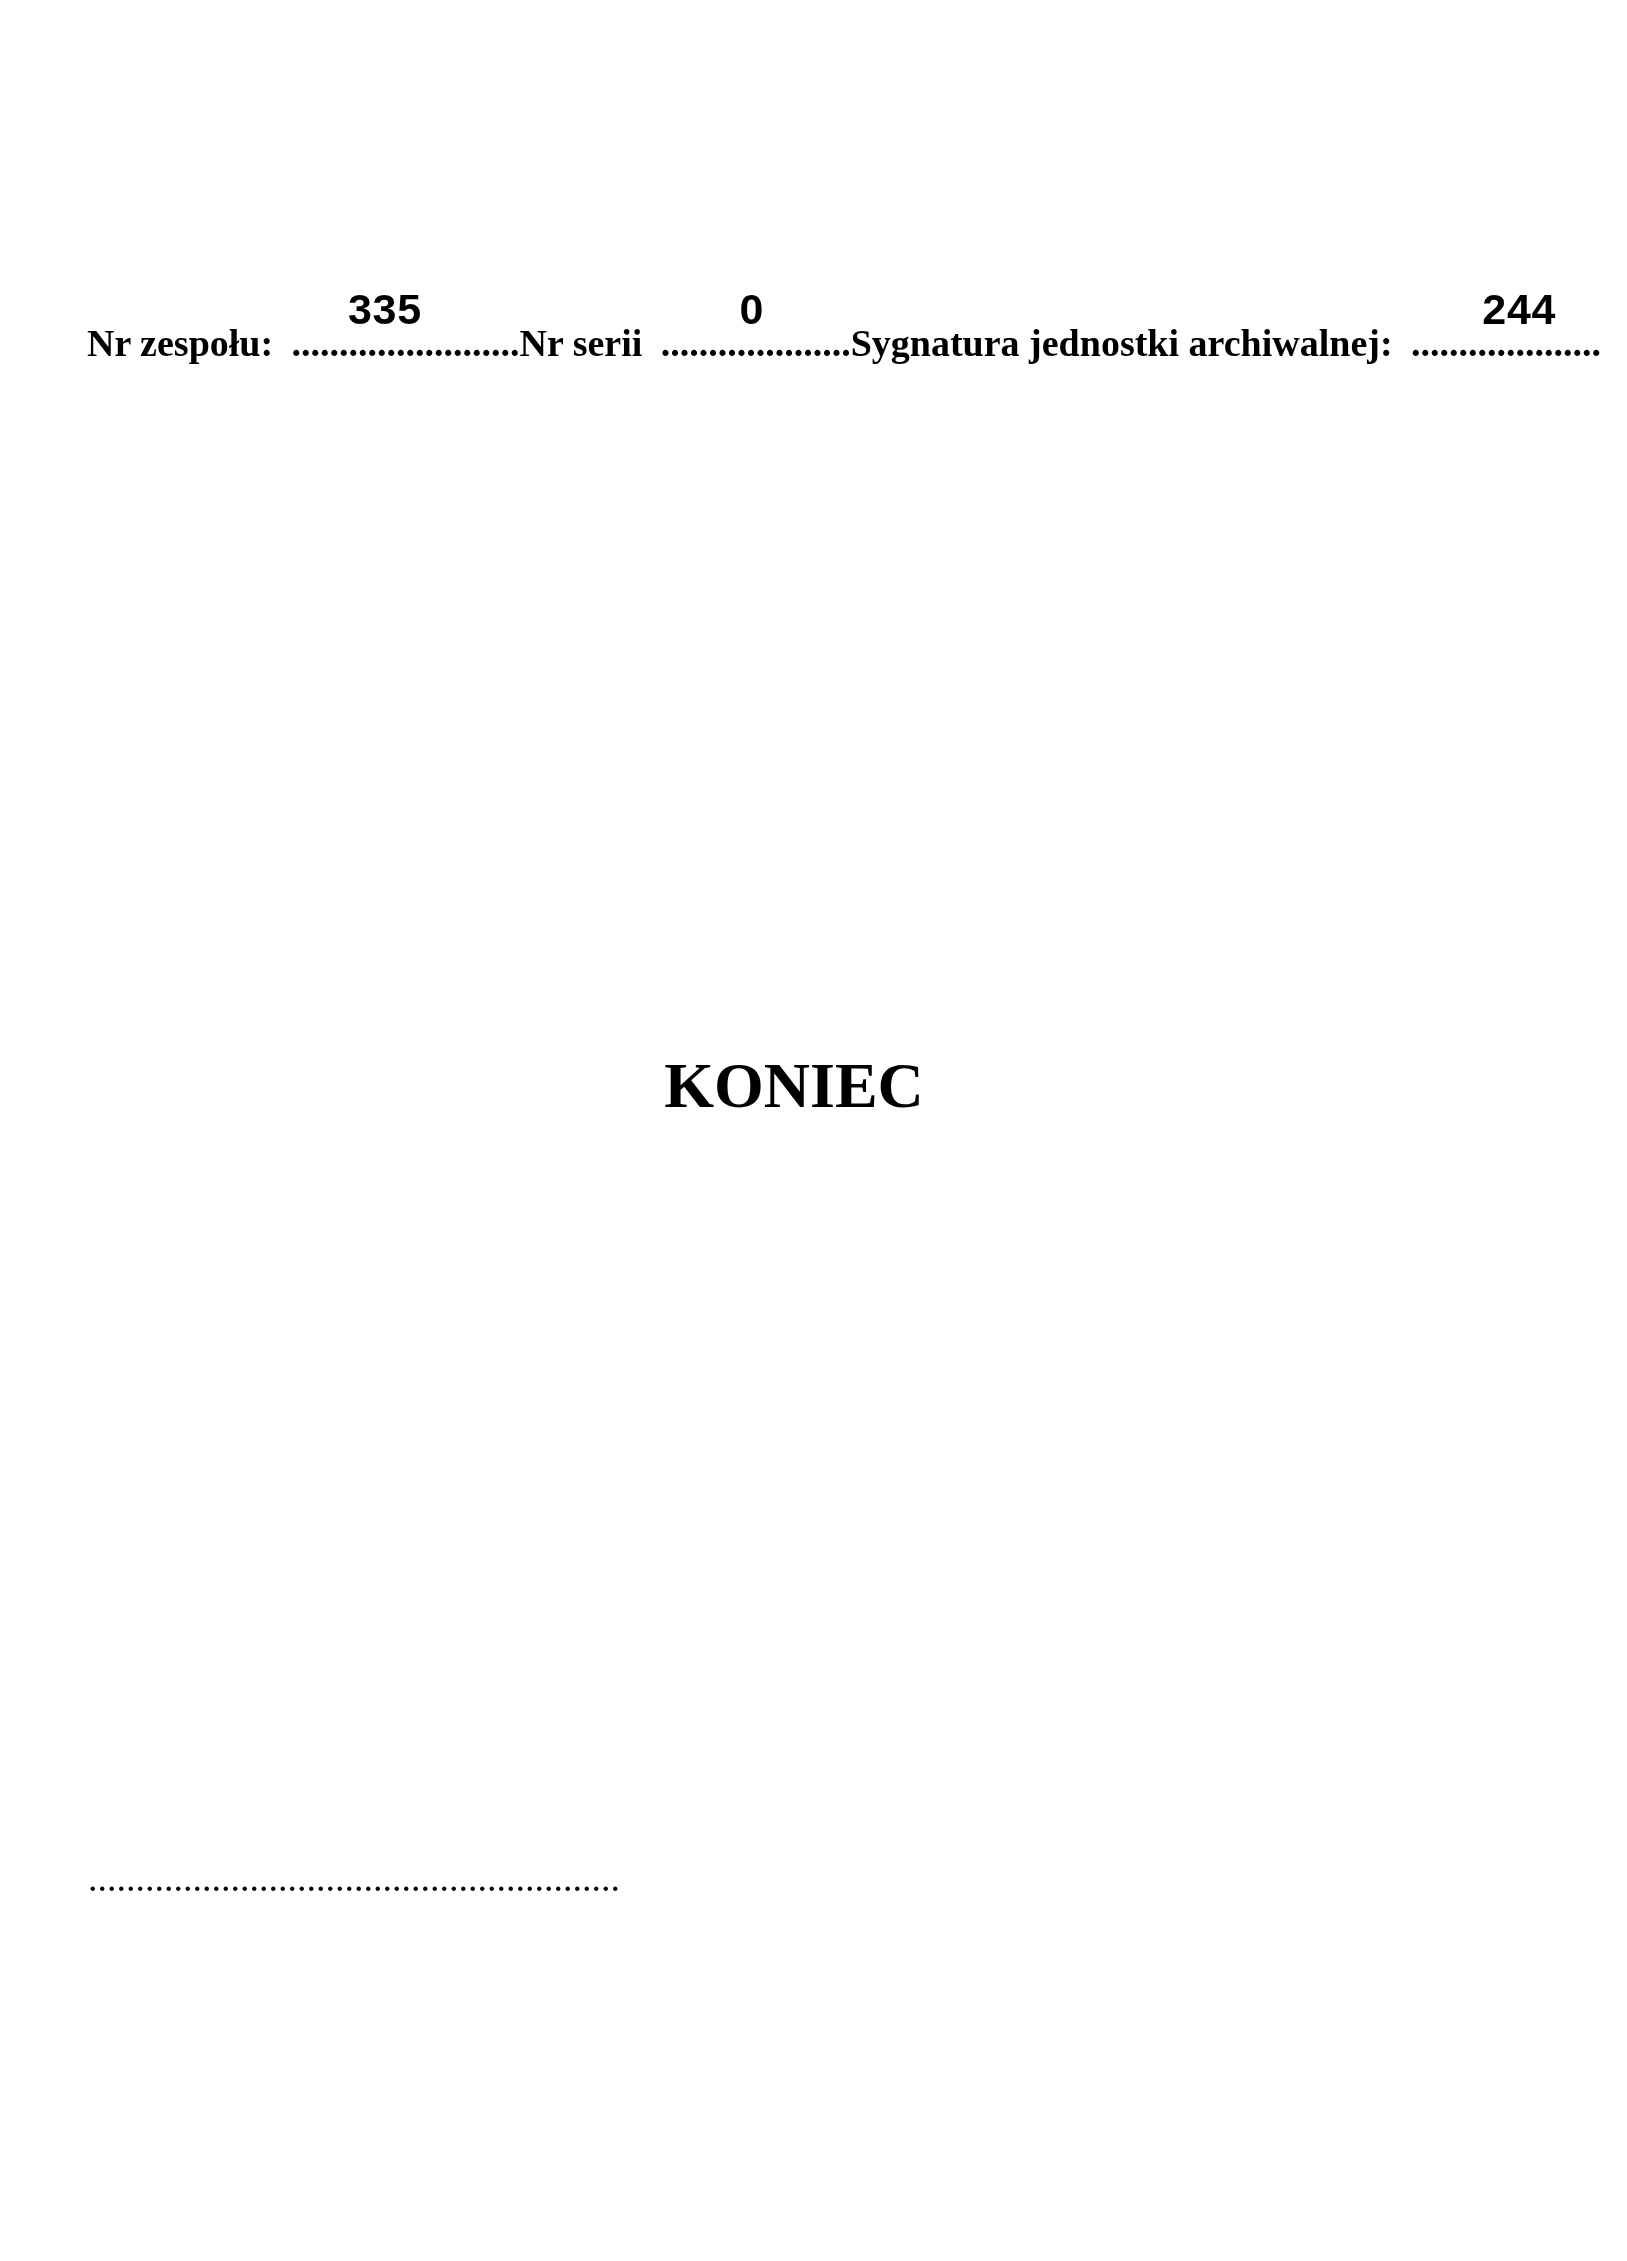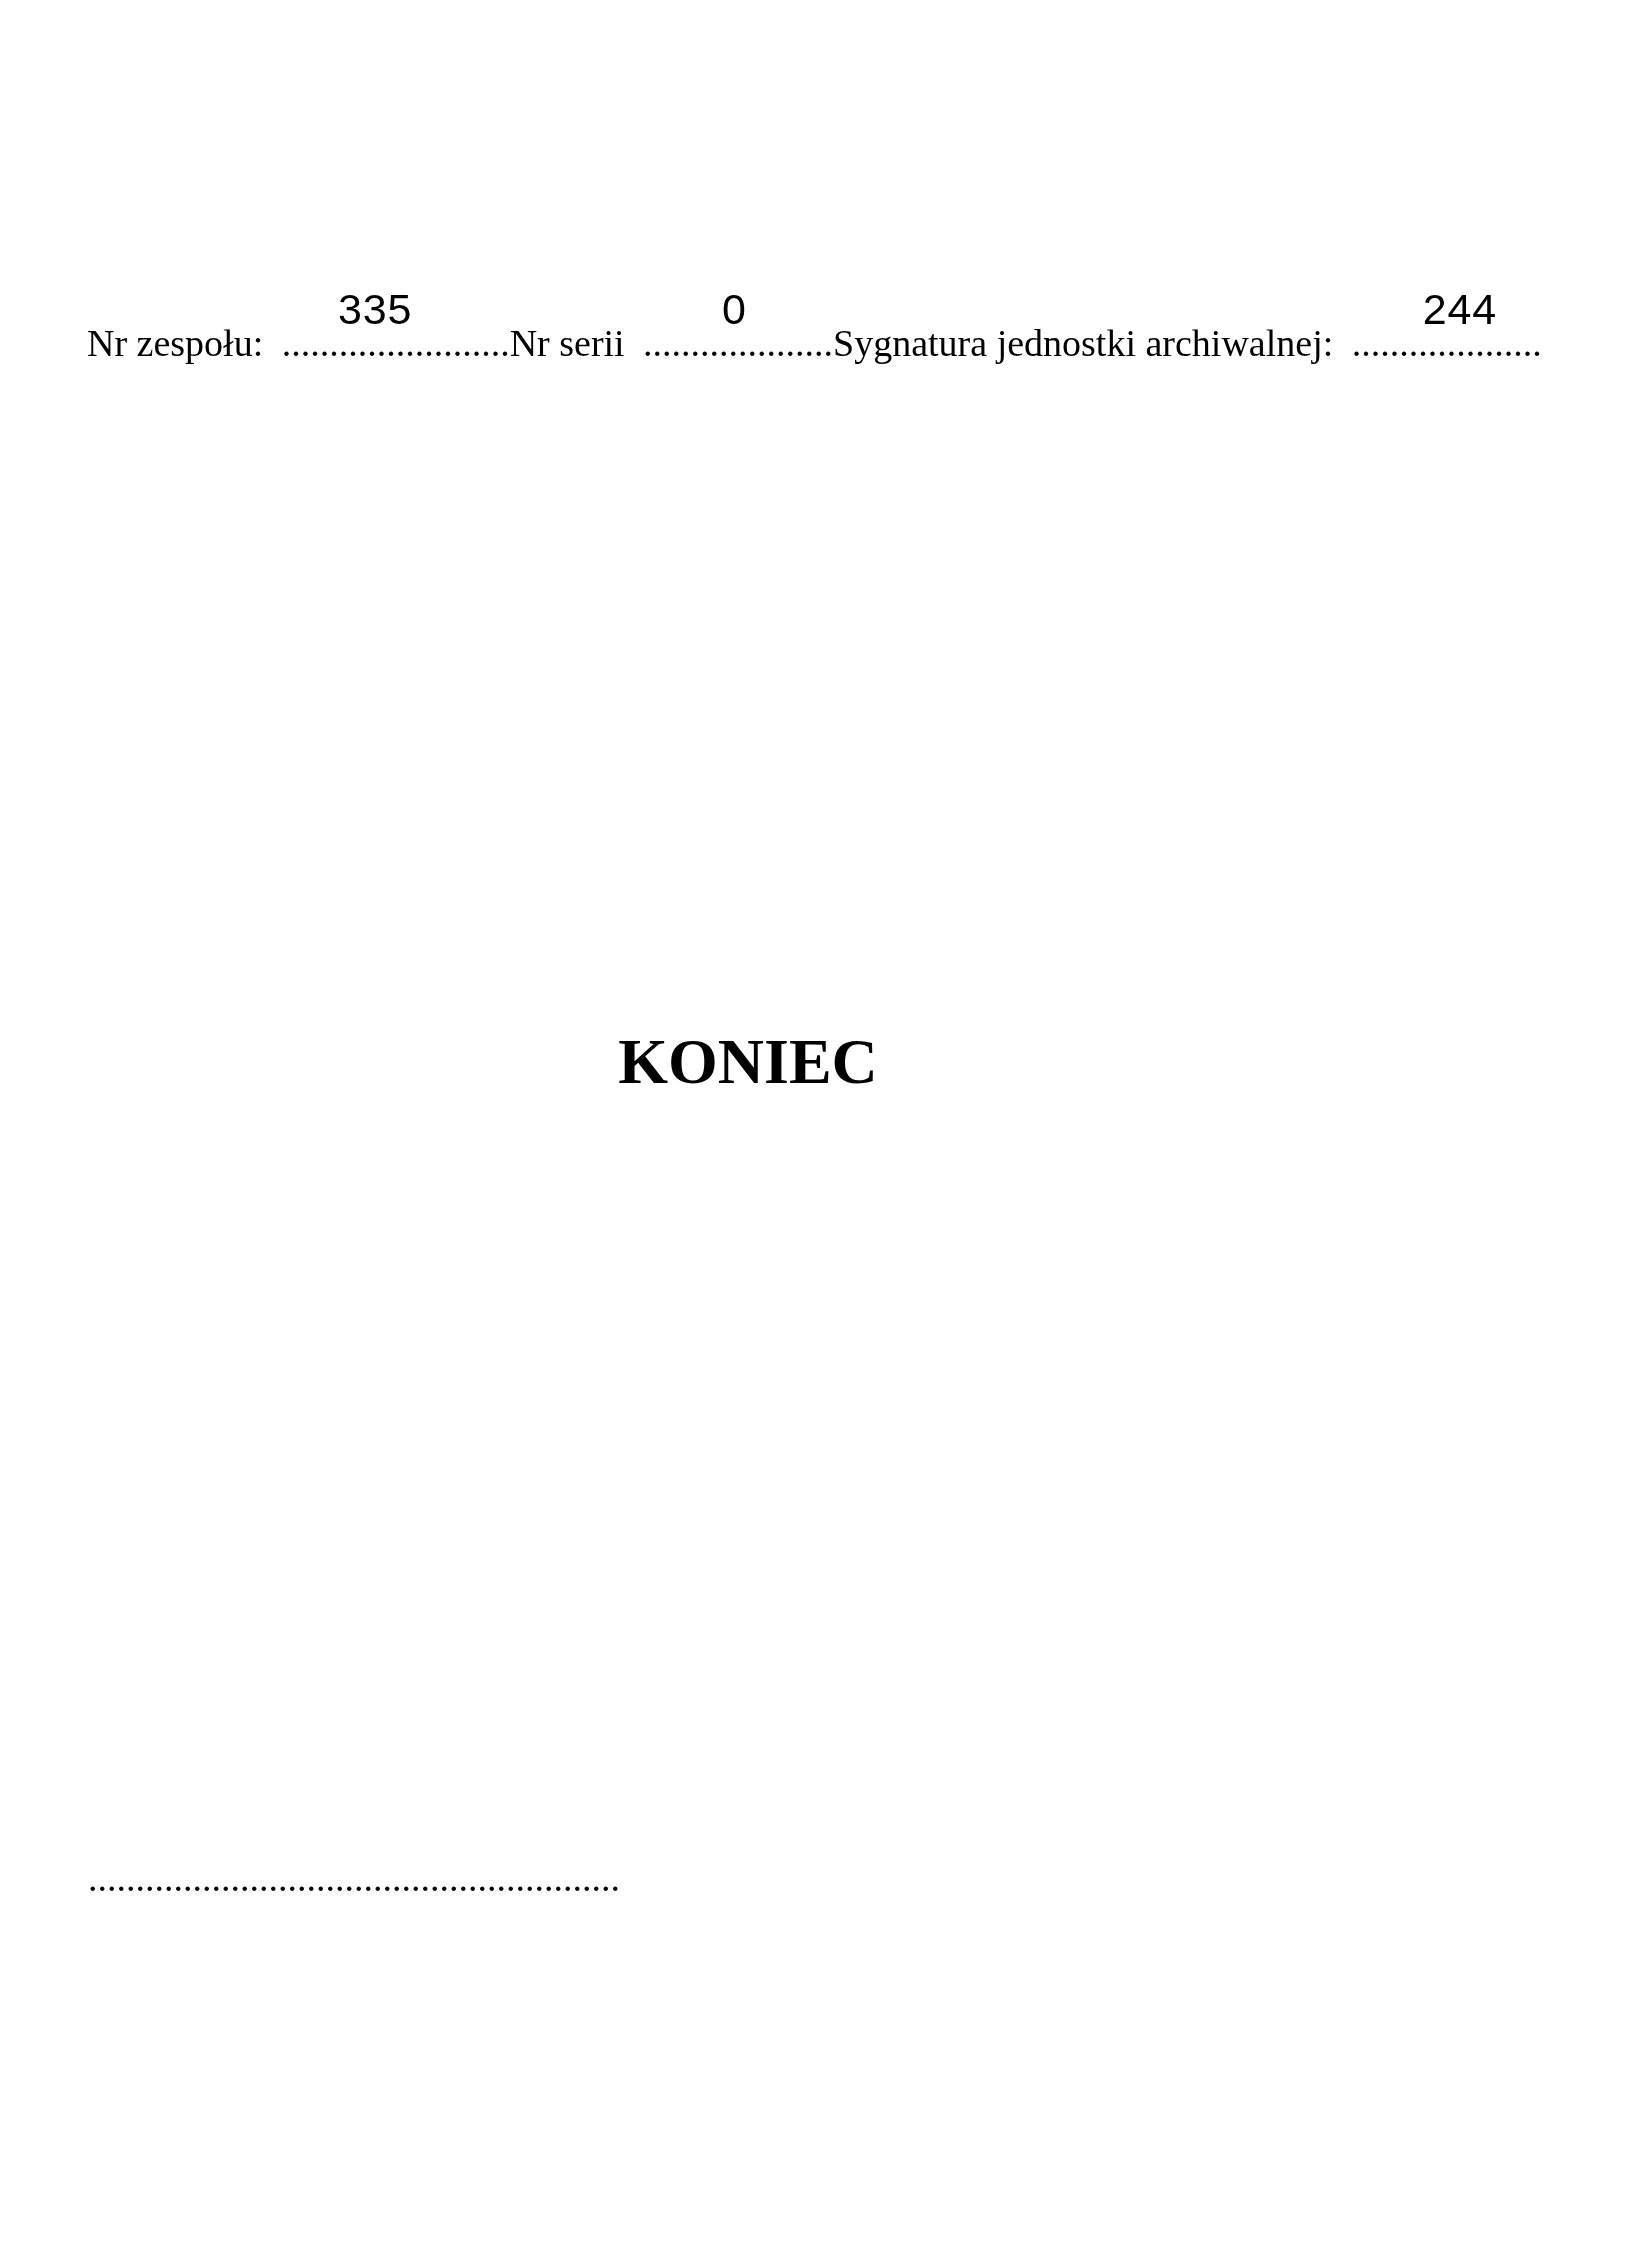--- a/index.html
+++ b/index.html
@@ -14,20 +14,21 @@
   }
 
   
   .header-line {
     position: absolute;
     left: 87px;
     top: 322px;
     font-size: 38px;
     line-height: 1.15;
     white-space: nowrap;
+    font-weight: bold;
   }
   .hl-label { margin-right: 18.4px; }
   .fill {
     position: relative;
     display: inline-block;
   }
   .num {
     position: absolute;
     top: -34px;
     transform: translateX(-50%);
@@ -37,27 +38,28 @@
     letter-spacing: 0.8px;
   }
   .num-1 { left: 41%; }
   .num-2 { left: 48%; }
   .num-3 { left: 57%; }
 
   
   .doc-title {
     position: absolute;
     left: 0;
-    top: 1030px;
+    top: 1054px;
     width: 1496px;
     text-align: center;
     font-size: 64px;
     font-weight: bold;
     line-height: 1;
     letter-spacing: 0;
+    padding-left: 46px;
   }
 
   
   .qc-label {
     position: absolute;
     left: 88px;
     top: 1793px;
     font-size: 38px;
     line-height: 1.15;
     white-space: nowrap;

